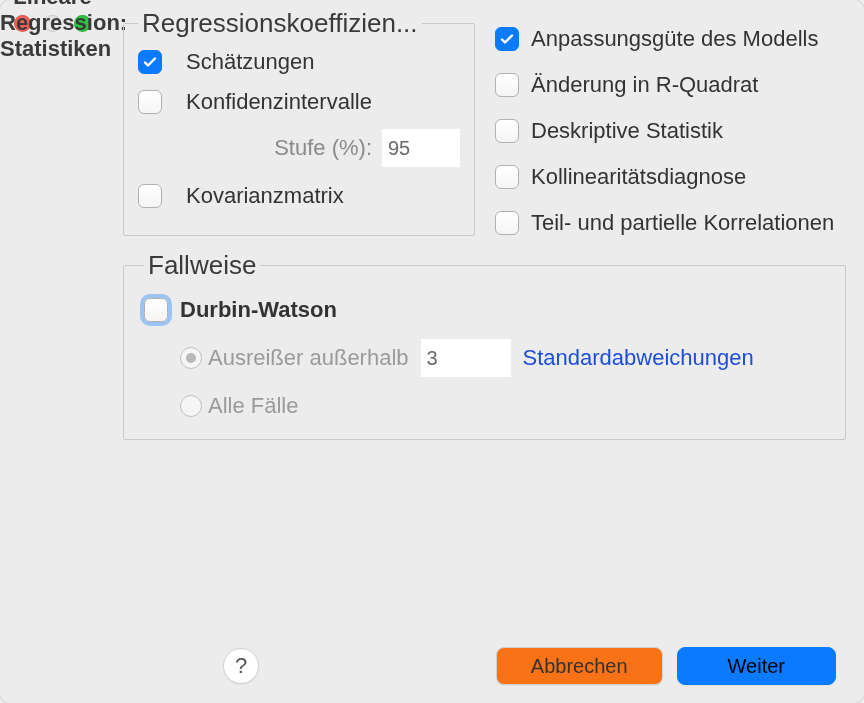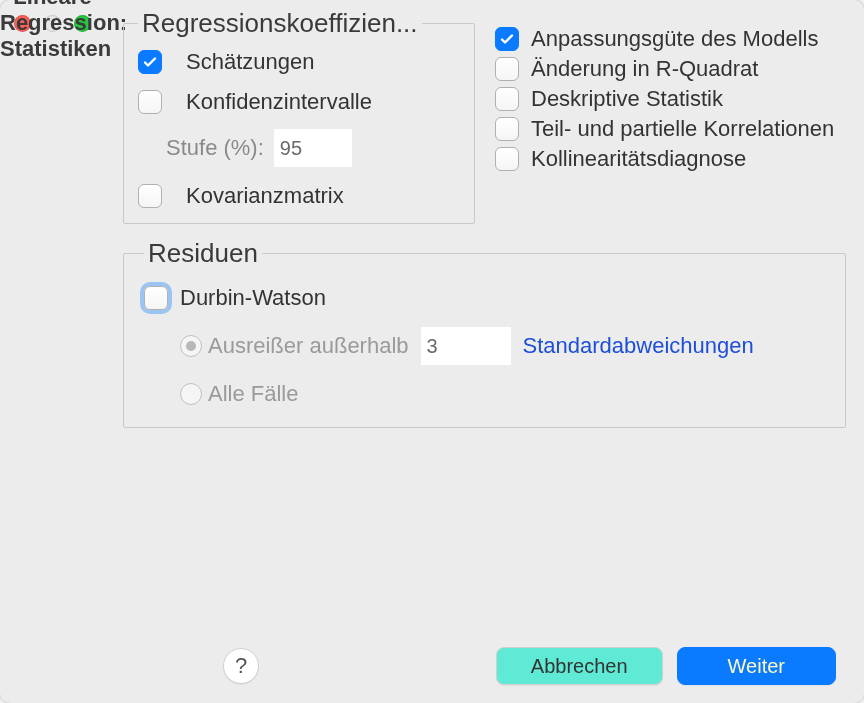--- a/index.html
+++ b/index.html
@@ -71,21 +71,21 @@
       background: #ececec;
     }
     .fs-regcoef {
       width: 352px;
     }
     .right-col {
       flex: 1;
       padding-top: 18px;
       display: flex;
       flex-direction: column;
-      gap: 4px;
+      gap: 20px;
     }
     .check-row {
       display: flex;
       align-items: center;
       gap: 12px;
       font-size: 22px;
       color: #333;
     }
     .fs-regcoef .check-row { margin-bottom: 14px; gap: 24px; }
     .fs-regcoef .check-row:last-child { margin-bottom: 0; }
@@ -109,36 +109,37 @@
     .checkbox.focused {
       box-shadow: 0 0 0 4px rgba(10,122,255,0.35);
     }
     .stufe-row {
       display: flex;
       align-items: center;
       gap: 10px;
       margin: 0 0 16px 28px;
       color: #8a8a8a;
       font-size: 22px;
+      justify-content: flex-end;
     }
     .text-input {
       width: 78px;
       height: 30px;
       border: none;
       background: #fff;
       font-size: 20px;
       padding: 19px 6px;
       color: #6a6a6a;
       font-family: inherit;
     }
     .fs-residuen {
       margin-top: 14px;
       padding: 16px 20px 20px 20px;
     }
-    .fs-residuen .check-row { margin-bottom: 16px; }
+    .fs-residuen .check-row { margin-bottom: 16px; font-weight: bold; }
     .radio-block {
       margin-left: 36px;
       display: flex;
       flex-direction: column;
       gap: 16px;
     }
     .radio-row {
       display: flex;
       align-items: center;
       gap: 6px;
@@ -189,27 +190,27 @@
       margin-left: 90px;
       box-shadow: 0 1px 1px rgba(0,0,0,0.05);
     }
     .spacer { flex: 1; }
     .btn {
       height: 38px;
       border-radius: 8px;
       font-size: 20px;
       padding: 0 34px;
       border: 1px solid #d0d0d0;
-      background: #5eead4;
+      background: #f97316;
       color: #333;
       box-shadow: 0 1px 1px rgba(0,0,0,0.05);
     }
     .btn.primary {
       background: #0a7aff;
-      color: #fef9c3;
+      color: #000000;
       border-color: #0a7aff;
       padding: 0 50px;
     }
   </style>
 </head>
 <body>
 
 <div class="window">
   <div class="titlebar">
     <div class="traffic-lights">
@@ -277,35 +278,35 @@
           <span class="checkbox">
             
           </span>
           <span>Deskriptive Statistik</span>
         </div>
 
         <div class="check-row">
           <span class="checkbox">
             
           </span>
+          <span>Kollinearitätsdiagnose</span>
+        </div>
+
+        <div class="check-row">
+          <span class="checkbox">
+            
+          </span>
           <span>Teil- und partielle Korrelationen</span>
         </div>
-
-        <div class="check-row">
-          <span class="checkbox">
-            
-          </span>
-          <span>Kollinearitätsdiagnose</span>
-        </div>
       </div>
 
     </div>
 
     <fieldset class="fs-residuen">
-      <legend>Residuen</legend>
+      <legend>Fallweise</legend>
 
       <div class="check-row">
         <span class="checkbox focused">
           
         </span>
         <span>Durbin-Watson</span>
       </div>
 
 
       <div class="radio-block">

